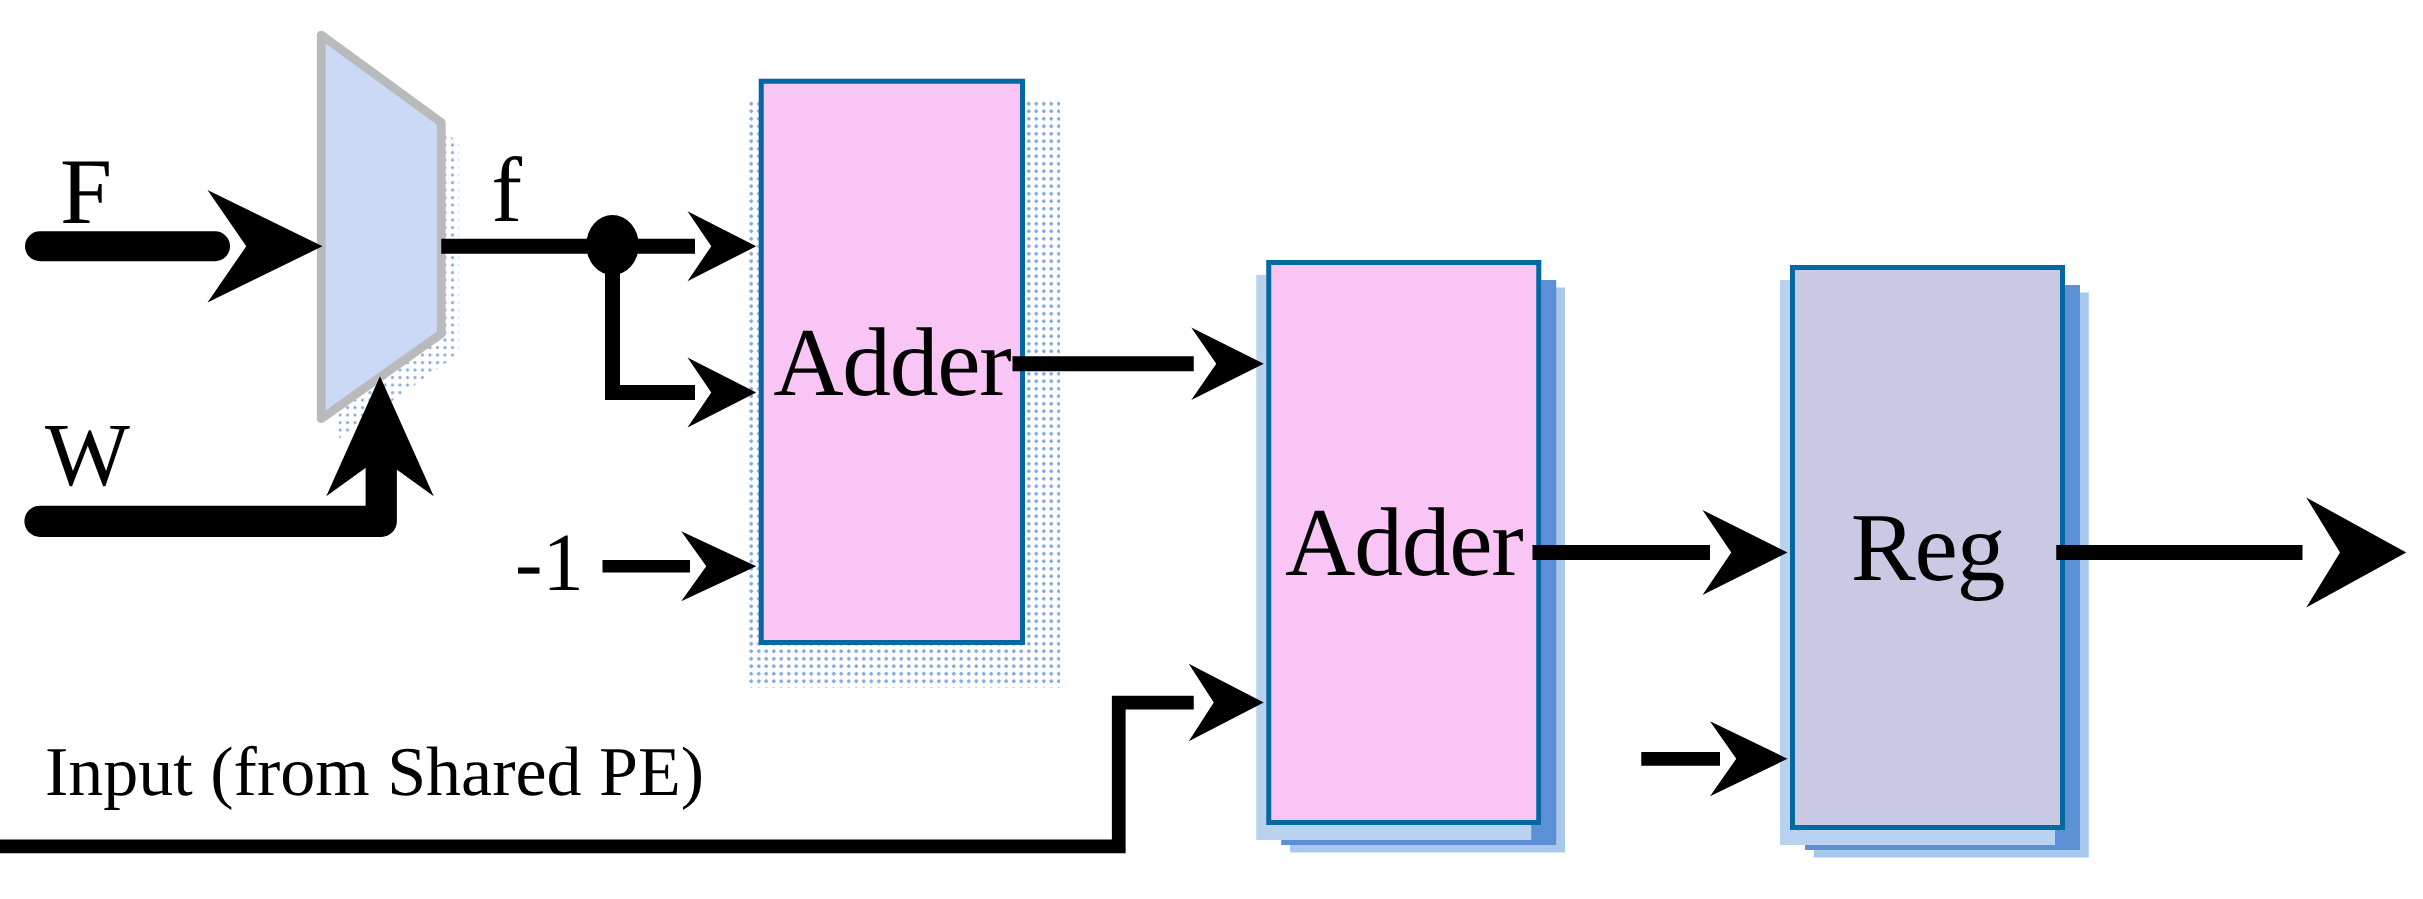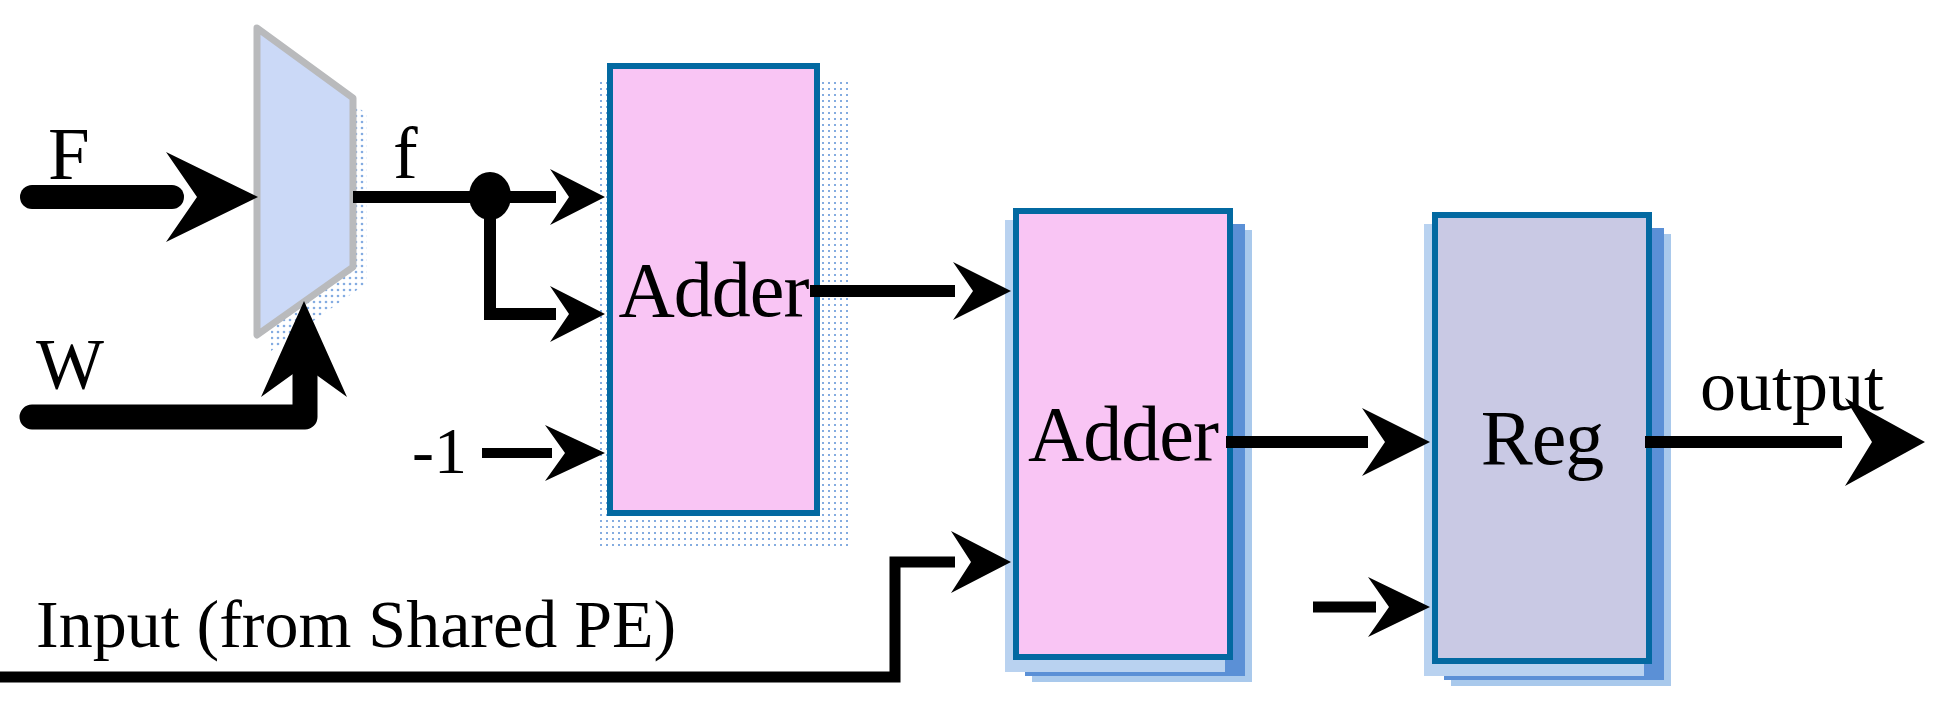--- a/index.html
+++ b/index.html
@@ -7,21 +7,21 @@
     position:relative;
     width:1938px;height:719px;
     background:#ffffff;
     overflow:hidden;
     font-family:"Liberation Serif","DejaVu Serif",serif;
   }
   svg.layer{position:absolute;left:0;top:0;pointer-events:none;}
   .block{
     position:absolute;
     box-sizing:border-box;
-    border:6px solid #0369a1;
+    border:4px solid #0369a1;
     display:flex;align-items:center;justify-content:center;
     z-index:2;
   }
   .block .blabel{
     font-size:78px;color:#000;line-height:1;letter-spacing:-1px;
     white-space:nowrap;
   }
   #adder1{left:607px;top:63px;width:213px;height:453px;background:#f9c5f4;}
   #adder2{
     left:1013px;top:208px;width:220px;height:452px;background:#f9c5f4;
@@ -38,21 +38,21 @@
     opacity:.75;
   }
   #adder1-dots{left:598px;top:80px;width:250px;height:470px;}
   .tlabel{
     position:absolute;color:#000;line-height:1;z-index:4;white-space:nowrap;
   }
   #label-F{left:48px;top:116px;font-size:75px;}
   #label-W{left:36px;top:328px;font-size:72px;}
   #label-f{left:393px;top:116px;font-size:74px;}
   #label-neg1{left:412px;top:418px;font-size:66px;}
-  #label-input{left:36px;top:590px;font-size:68px;}
+  #label-input{left:36px;top:590px;font-size:56px;}
   #label-ctrl{left:1243px;top:632px;font-size:72px;}
   #label-output{left:1700px;top:350px;font-size:72px;}
   .toplayer{z-index:3;}
 </style>
 </head>
 <body>
 
 <div id="canvas">
 
   <svg class="layer" width="1938" height="719">
@@ -108,15 +108,14 @@
 
     <path d="M1645,442 H1842" stroke="#000" stroke-width="12" fill="none"></path>
     <path d="M1925,442 L1845,398 L1872,442 L1845,486 Z" fill="#000"></path>
   </svg>
 
   <div class="tlabel" id="label-F">F</div>
   <div class="tlabel" id="label-W">W</div>
   <div class="tlabel" id="label-f">f</div>
   <div class="tlabel" id="label-neg1">-1</div>
   <div class="tlabel" id="label-input">Input (from Shared PE)</div>
-  <div class="tlabel" id="label-output">output</div>
 
 </div>
 
 </body></html>

